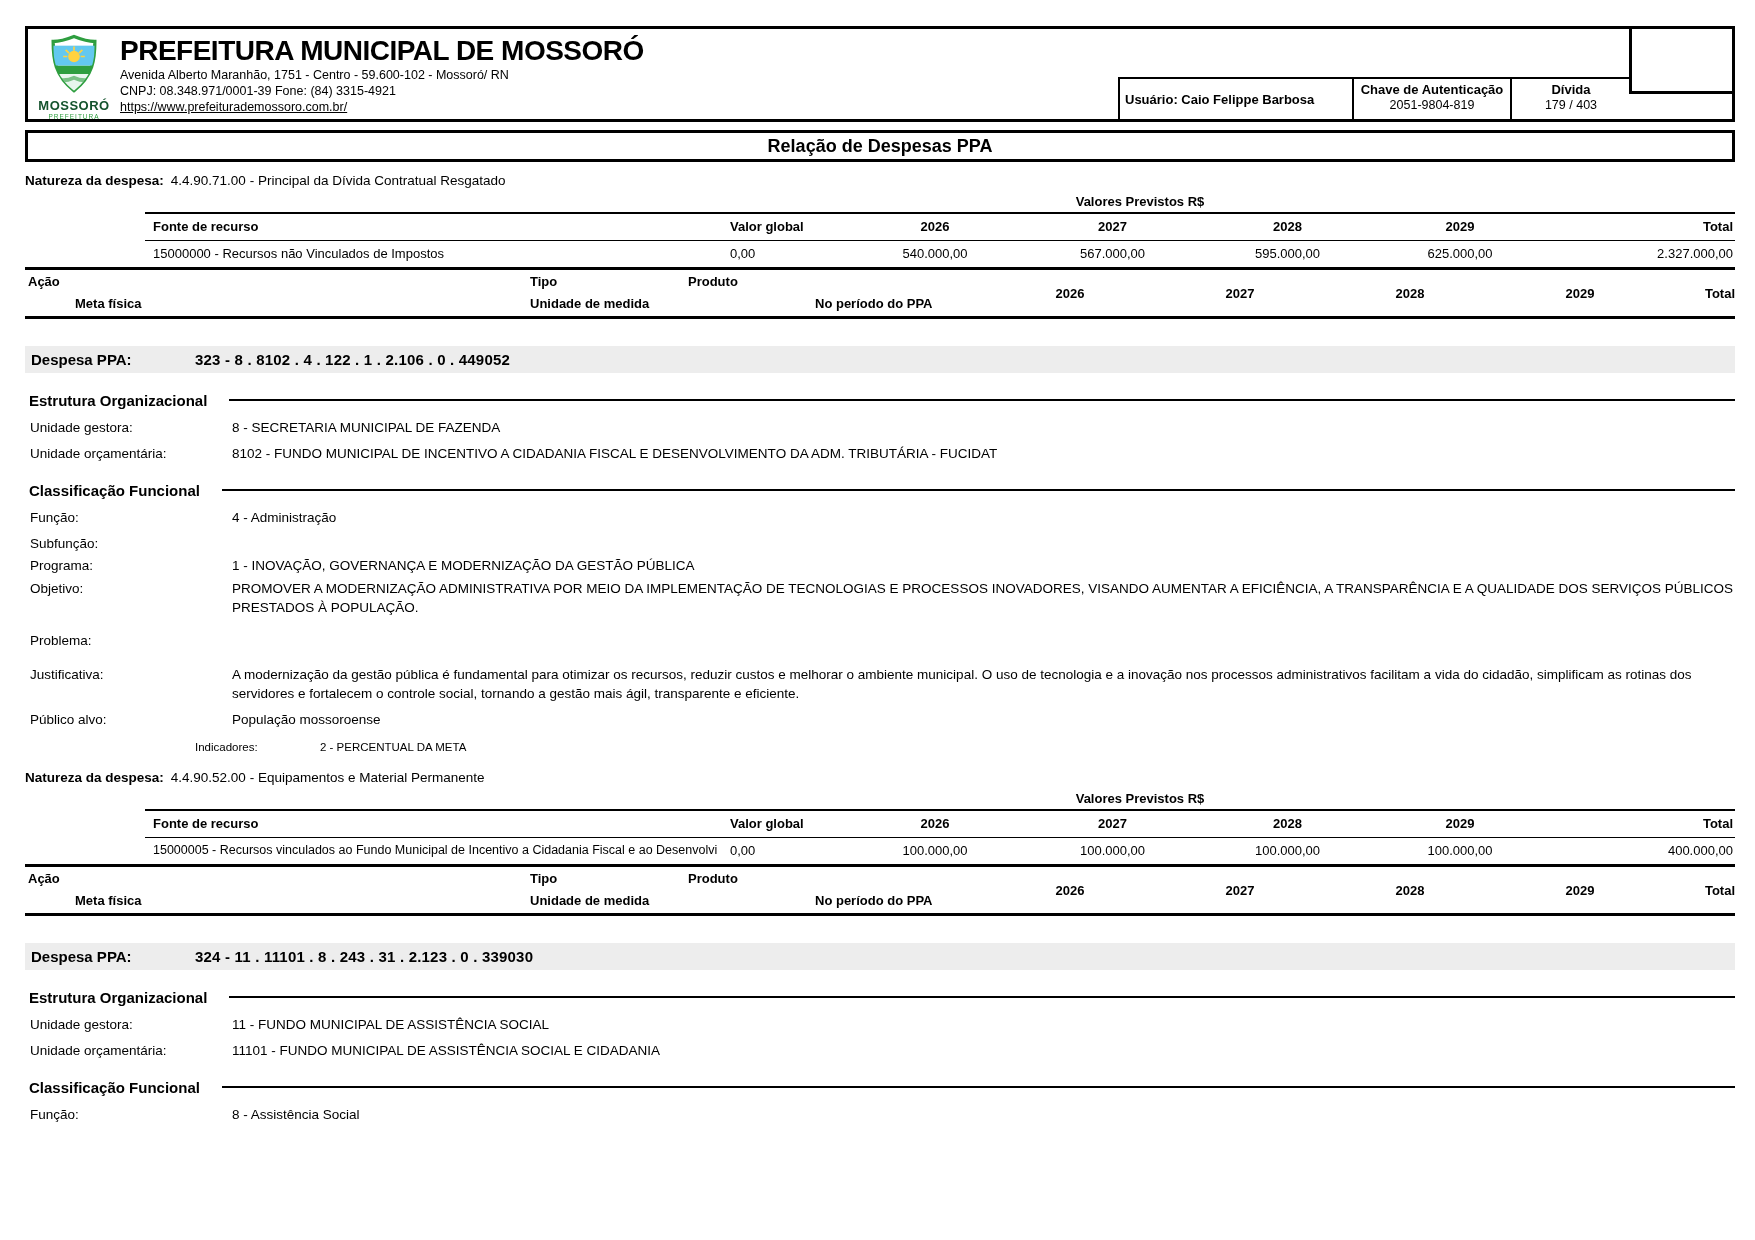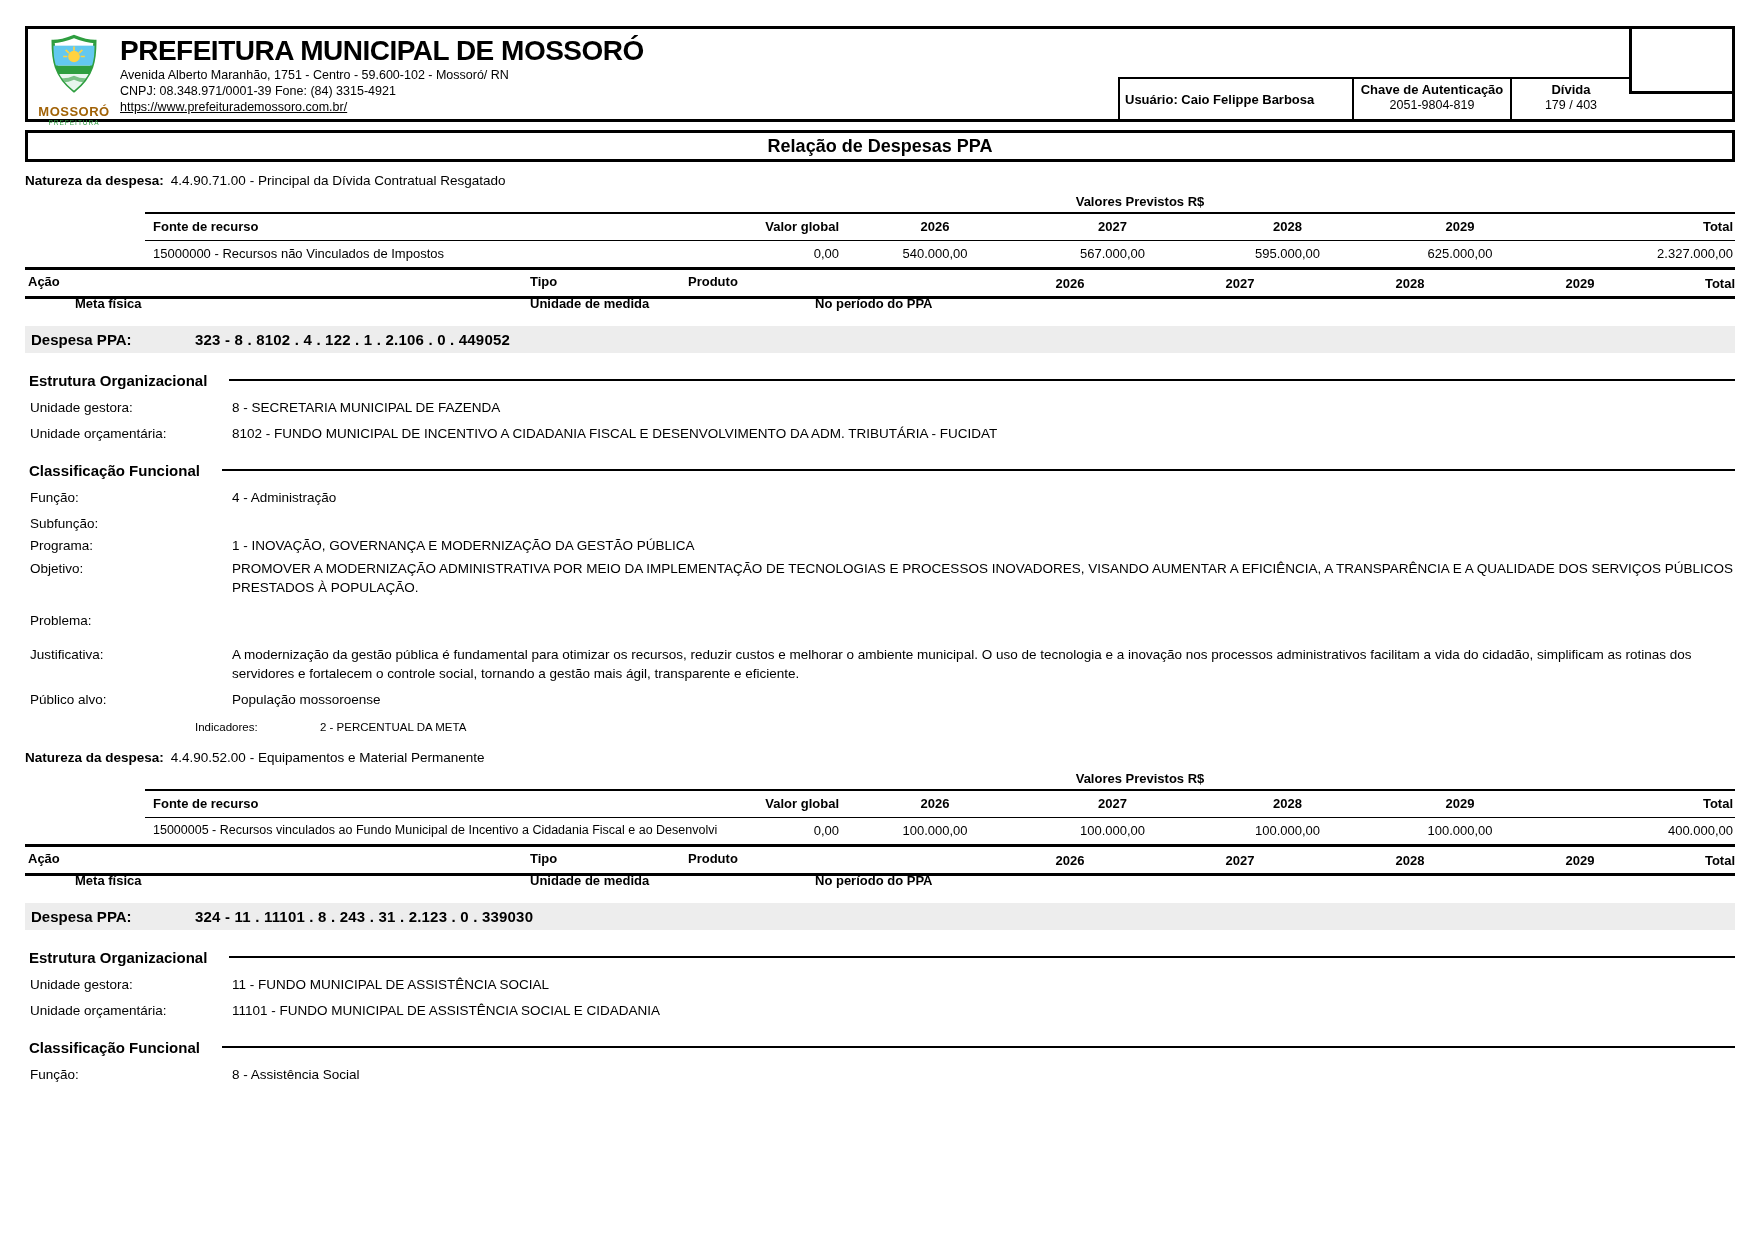--- a/index.html
+++ b/index.html
@@ -4,21 +4,21 @@
 <style>
   * { margin:0; padding:0; box-sizing:border-box; }
   html,body { background:#fff; }
   body { font-family:"Liberation Sans","DejaVu Sans",sans-serif; color:#000; }
   .page { position:relative; width:1755px; height:1240px; background:#fff; overflow:hidden; }
   .content { position:absolute; left:25px; top:26px; width:1710px; }
 
   
   .hdr-box { position:relative; border:3px solid #000; height:96px; display:flex; align-items:flex-start; }
   .logo-wrap { width:92px; padding-top:5px; text-align:center; flex-shrink:0; }
-  .logo-name { font-size:13px; font-weight:bold; color:#a16207; letter-spacing:0.5px; line-height:1; margin-top:7px; }
+  .logo-name { font-size:13px; font-weight:bold; color:#14532d; letter-spacing:0.5px; line-height:1; margin-top:1px; }
   .logo-sub  { font-size:6.5px; color:#2e9e3f; letter-spacing:1px; line-height:1.4; }
   .hdr-text { padding-top:6px; }
   .hdr-title { font-size:28px; font-weight:bold; letter-spacing:-0.5px; line-height:1.15; }
   .hdr-line { font-size:12.5px; line-height:1.28; }
   .hdr-link { text-decoration:underline; color:#000; cursor:pointer; }
   .hdr-meta { position:absolute; left:1090px; bottom:0; height:42px; display:flex; border-top:2px solid #000; border-left:2px solid #000; background:#fff; }
   .meta-user { width:234px; border-right:2px solid #000; display:flex; align-items:center; padding-left:5px; font-weight:bold; font-size:13px; }
   .meta-col { width:158px; border-right:2px solid #000; text-align:center; }
   .meta-col.page-col { width:118px; border-right:none; }
   .meta-head { font-weight:bold; font-size:13px; padding-top:3px; line-height:1.25; }
@@ -33,26 +33,26 @@
   .natureza .lab { font-weight:bold; margin-right:7px; }
 
   
   .tbl-wrap { margin-left:120px; width:1590px; position:relative; }
   .valores { position:relative; height:24px; }
   .valores span { position:absolute; left:995px; top:6px; transform:translateX(-50%); font-weight:bold; font-size:13px; white-space:nowrap; }
   .frow { display:grid; grid-template-columns:585px 115px 180px 175px 175px 170px 190px; font-size:13px; }
   .frow.head { font-weight:bold; border-top:2px solid #000; border-bottom:1.5px solid #000; }
   .frow > div { padding:5px 0 6px; }
   .c-fonte { text-align:left; padding-left:8px !important; white-space:nowrap; }
-  .c-valor { text-align:right; padding-right:6px !important; }
+  .c-valor { padding-right:6px !important; }
   .c-year  { text-align:center; }
   .c-total { text-align:right; padding-right:2px !important; }
 
   
-  .acao-band { position:relative; border-top:3px solid #000; border-bottom:3px solid #000; height:32px; font-size:13px; font-weight:bold; }
+  .acao-band { position:relative; border-top:3px solid #000; border-bottom:3px solid #000; height:52px; font-size:13px; font-weight:bold; }
   .acao-band .r1 { position:absolute; top:4px; left:0; right:0; height:20px; }
   .acao-band .r2 { position:absolute; top:26px; left:0; right:0; height:20px; }
   .acao-band .p  { position:absolute; white-space:nowrap; }
   .pos-acao { left:3px; }
   .pos-tipo { left:505px; }
   .pos-produto { left:655px;margin-left:8px; }
   .pos-meta { left:50px; }
   .pos-unidade { left:505px; }
   .pos-periodo { left:790px; }
   .band-years { position:absolute; left:960px; top:50%; transform:translateY(-50%); display:grid; grid-template-columns:170px 170px 170px 170px 70px; width:750px; }

